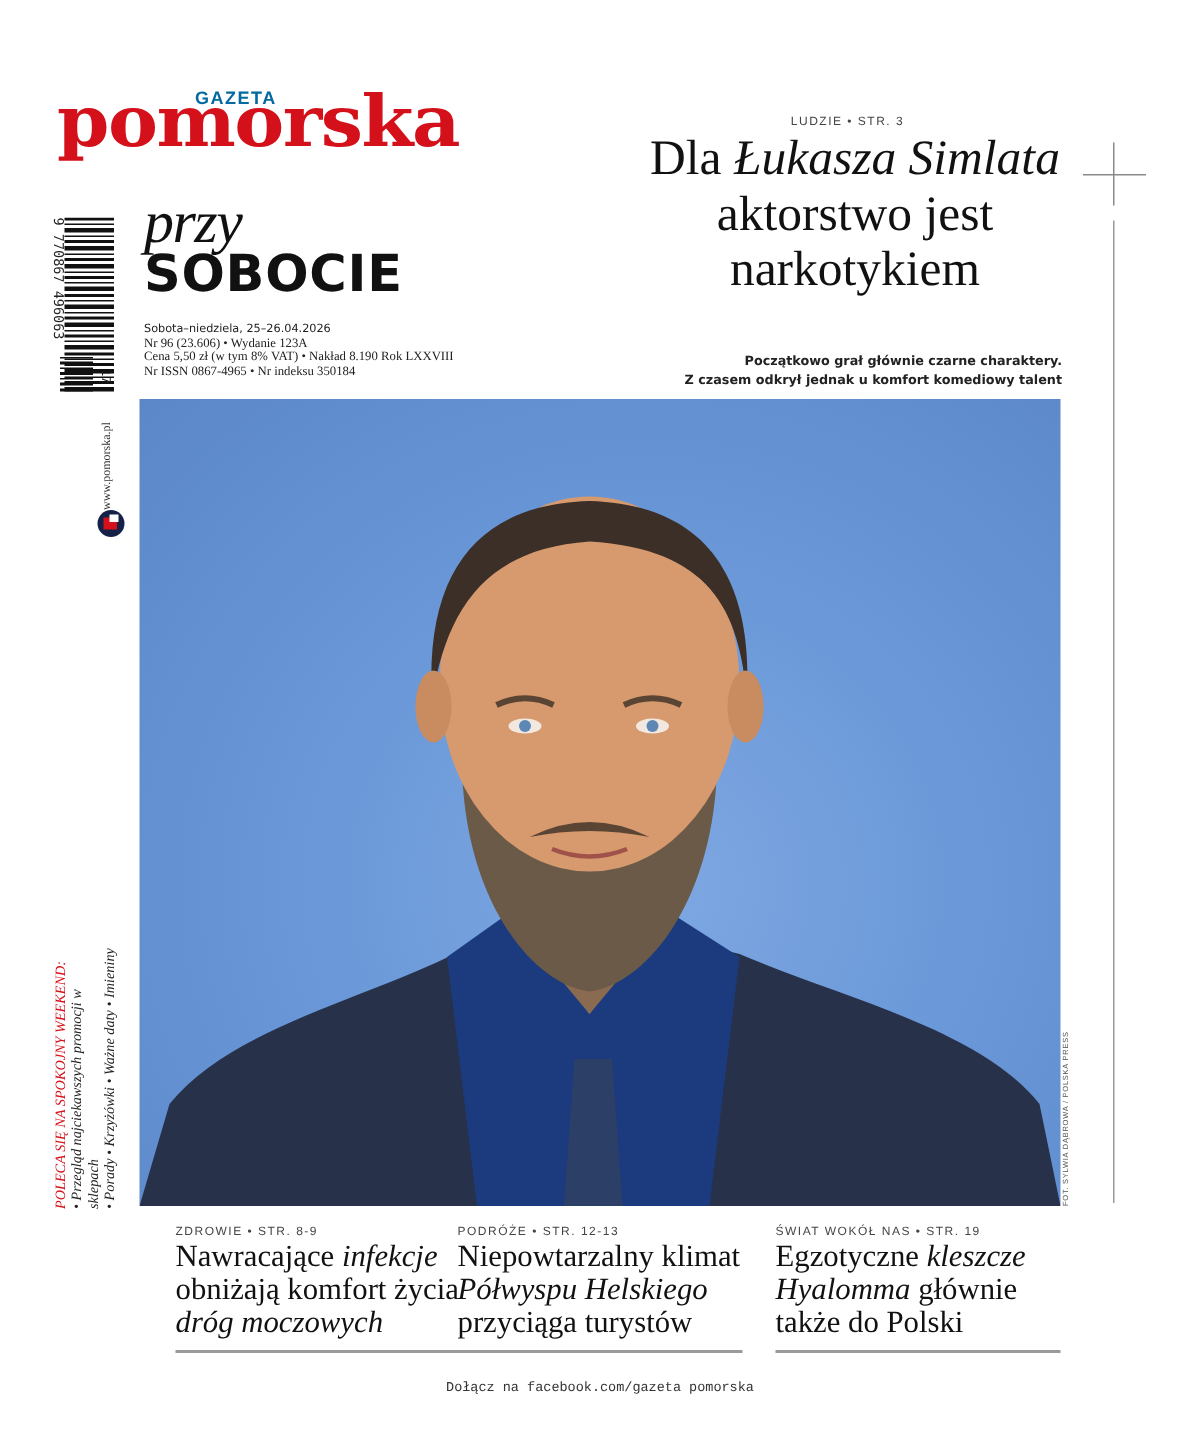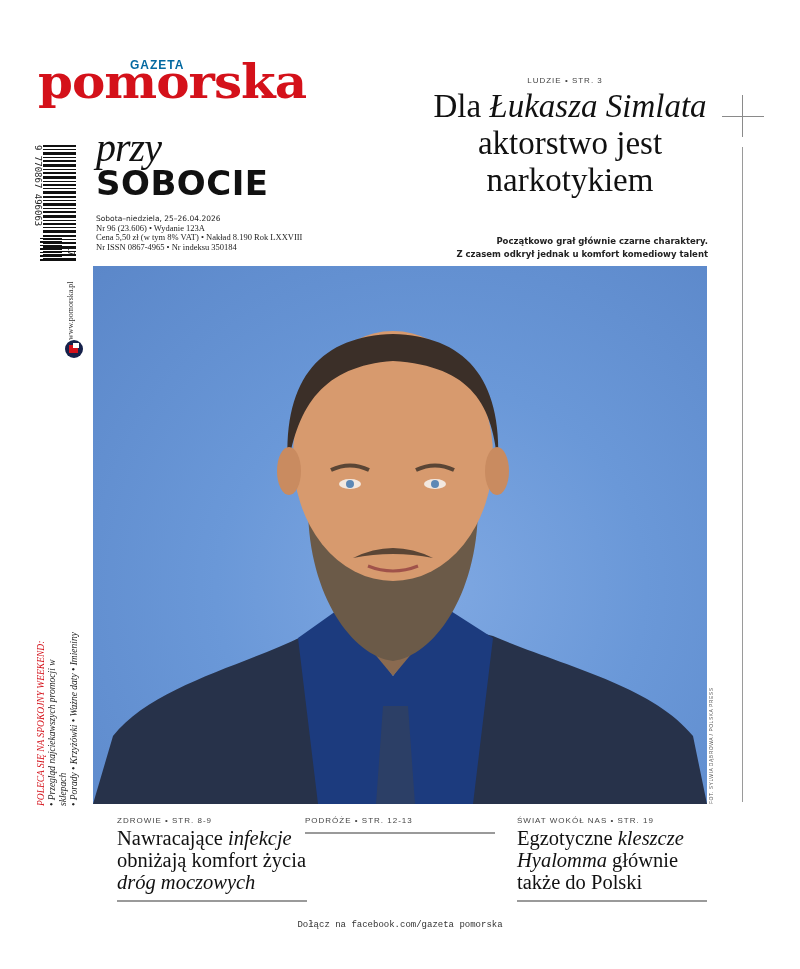--- a/index.html
+++ b/index.html
@@ -173,20 +173,25 @@
   <div class="head">
     <div><span>Nawracające </span><i>infekcje</i></div>
     <div>obniżają komfort życia</div>
     <div><i>dróg moczowych</i></div>
   </div>
   <div class="rule"></div>
 </div>
 
 <div class="abs teaser" style="left:305px;">
   <div class="kicker">PODRÓŻE • STR. 12-13</div>
+  <div class="head">
+    <div>Niepowtarzalny klimat</div>
+    <div><i>Półwyspu Helskiego</i></div>
+    <div>przyciąga turystów</div>
+  </div>
   <div class="rule"></div>
 </div>
 
 <div class="abs teaser" style="left:517px;">
   <div class="kicker">ŚWIAT WOKÓŁ NAS • STR. 19</div>
   <div class="head">
     <div><span>Egzotyczne </span><i>kleszcze</i></div>
     <div><i>Hyalomma</i><span> głównie</span></div>
     <div>także do Polski</div>
   </div>

